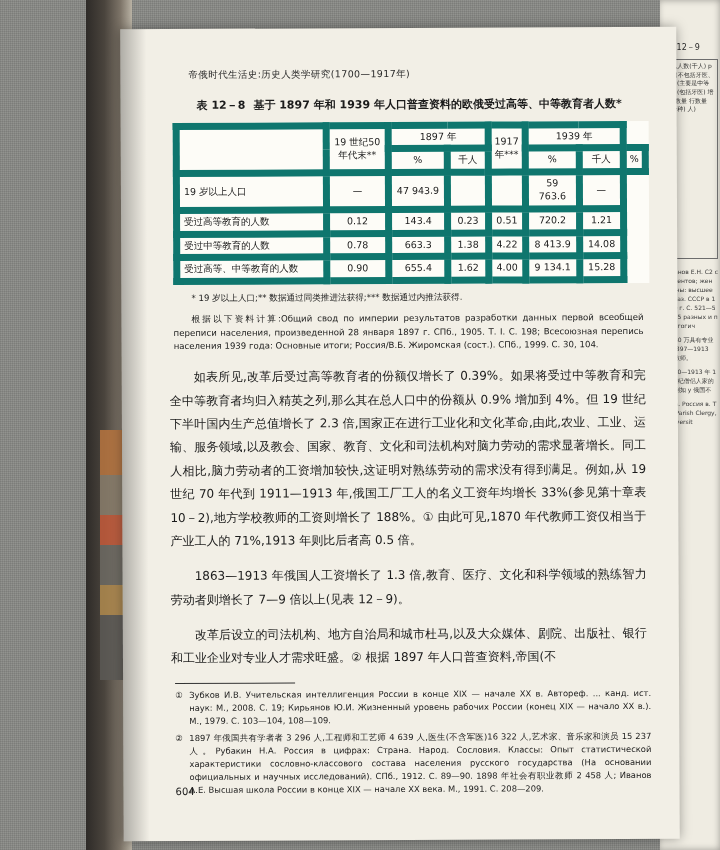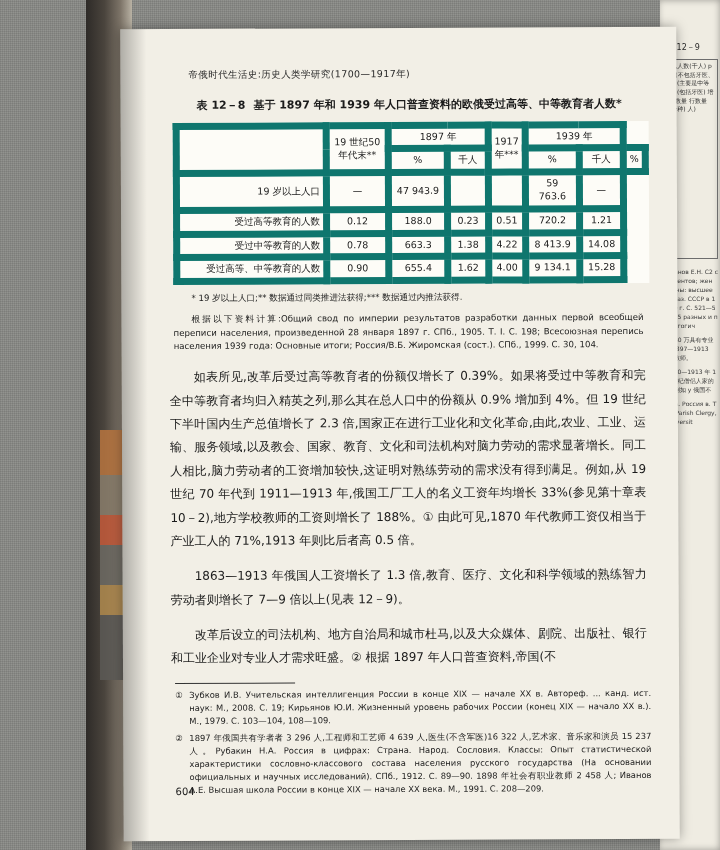--- a/index.html
+++ b/index.html
@@ -106,21 +106,21 @@
     background: #fdfcf7;
   }
   table.t th, table.t td {
     border: 7px solid #0f766e;
     padding: 2px 3px;
     text-align: center;
     line-height: 1.35;
     height: 17px;
   }
   table.t td.lbl, table.t th.lbl {
-    text-align: right;
+    text-align: left;
     padding-left: 4px;
     white-space: nowrap;
   }
   table.t th { font-weight: normal; }
   .tnote {
     font-size: 8.6px;
     line-height: 1.6;
     margin: 7px 0 0 10px;
     width: 470px;
     font-family: "DejaVu Sans", sans-serif;
@@ -214,21 +214,21 @@
           <td>—</td>
           <td>47 943.9</td>
           <td></td>
           <td></td>
           <td>59 763.6</td>
           <td>—</td>
         </tr>
         <tr>
           <td class="lbl">受过高等教育的人数</td>
           <td>0.12</td>
-          <td>188.0</td>
+          <td>143.4</td>
           <td>0.23</td>
           <td>0.51</td>
           <td>720.2</td>
           <td>1.21</td>
         </tr>
         <tr>
           <td class="lbl">受过中等教育的人数</td>
           <td>0.78</td>
           <td>663.3</td>
           <td>1.38</td>

